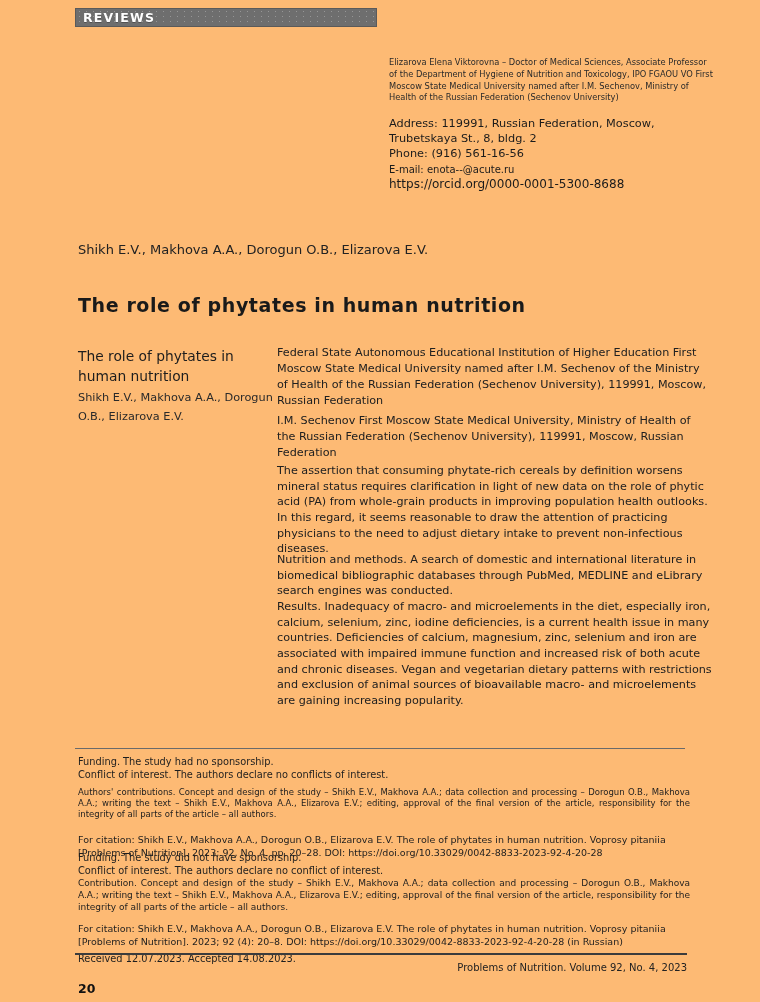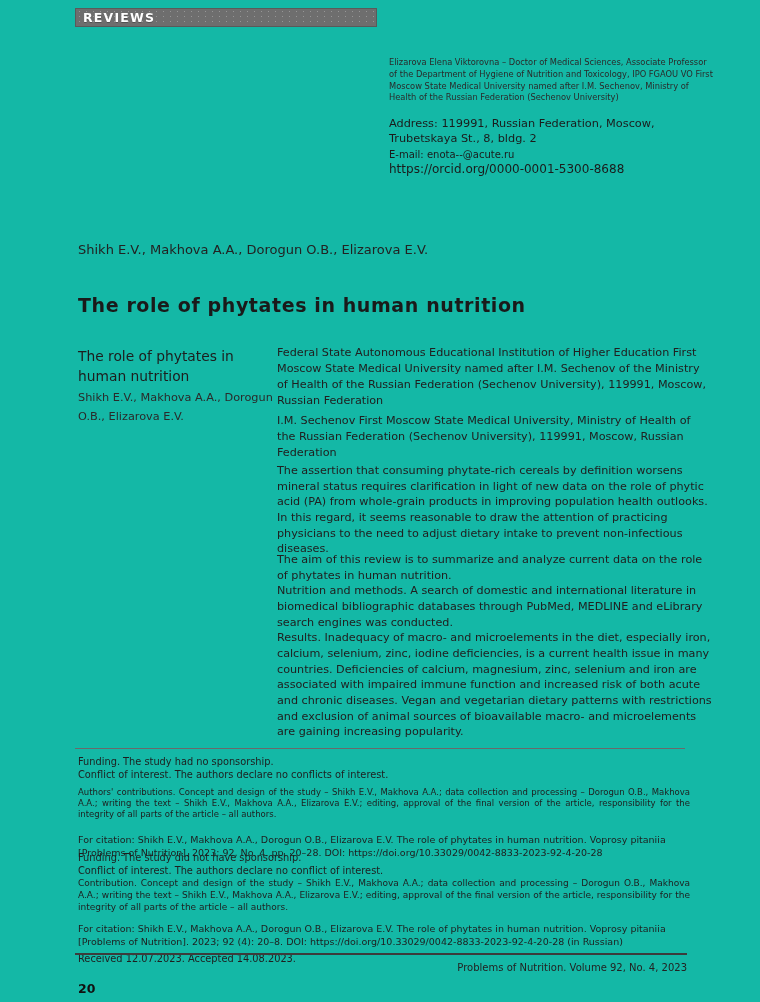--- a/index.html
+++ b/index.html
@@ -1,20 +1,20 @@
 <!DOCTYPE html>
 <html><head>
 <meta charset="utf-8">
 <style>
   html, body { margin: 0; padding: 0; background: #ffffff; }
   .page {
     position: relative;
     width: 760px;
     height: 1002px;
-    background: #14b8a6;
+    background: #fdba74;
     font-family: "DejaVu Sans", "Liberation Sans", sans-serif;
     color: #1b1b1b;
     overflow: hidden;
   }
 
   
   .banner {
     position: absolute;
     left: 75px; top: 8px;
     width: 302px; height: 19px;
@@ -104,38 +104,38 @@
 
 <div class="page">
 
   <div class="banner">
     <span>REVIEWS</span>
   </div>
 
   <div class="corr">
     <p class="corr-bio">Elizarova Elena Viktorovna – Doctor of Medical Sciences, Associate Professor of the Department of Hygiene of Nutrition and Toxicology, IPO FGAOU VO First Moscow State Medical University named after I.M. Sechenov, Ministry of Health of the Russian Federation (Sechenov University)</p>
     <p class="corr-address">Address: 119991, Russian Federation, Moscow, Trubetskaya St., 8, bldg. 2</p>
+    <p class="corr-phone">Phone: (916) 561-16-56</p>
     <p class="corr-email">E-mail: enota--@acute.ru</p>
     <p class="corr-orcid">https://orcid.org/0000-0001-5300-8688</p>
   </div>
 
   <div class="byline">Shikh E.V., Makhova A.A., Dorogun O.B., Elizarova E.V.</div>
 
   <h1 class="main-title" style="margin:0;">The role of phytates in human nutrition</h1>
 
   <div class="side-title">The role of phytates in human nutrition</div>
   <div class="side-authors">Shikh E.V., Makhova A.A., Dorogun O.B., Elizarova E.V.</div>
 
   <div class="aff1">Federal State Autonomous Educational Institution of Higher Education First Moscow State Medical University named after I.M. Sechenov of the Ministry of Health of the Russian Federation (Sechenov University), 119991, Moscow, Russian Federation</div>
   <div class="aff2">I.M. Sechenov First Moscow State Medical University, Ministry of Health of the Russian Federation (Sechenov University), 119991, Moscow, Russian Federation</div>
 
   <div class="abs1">The assertion that consuming phytate-rich cereals by definition worsens mineral status requires clarification in light of new data on the role of phytic acid (PA) from whole-grain products in improving population health outlooks. In this regard, it seems reasonable to draw the attention of practicing physicians to the need to adjust dietary intake to prevent non-infectious diseases.</div>
 
   <div class="abs2">
-    <p>The aim of this review is to summarize and analyze current data on the role of phytates in human nutrition.</p>
     <p>Nutrition and methods. A search of domestic and international literature in biomedical bibliographic databases through PubMed, MEDLINE and eLibrary search engines was conducted.</p>
     <p>Results. Inadequacy of macro- and microelements in the diet, especially iron, calcium, selenium, zinc, iodine deficiencies, is a current health issue in many countries. Deficiencies of calcium, magnesium, zinc, selenium and iron are associated with impaired immune function and increased risk of both acute and chronic diseases. Vegan and vegetarian dietary patterns with restrictions and exclusion of animal sources of bioavailable macro- and microelements are gaining increasing popularity.</p>
   </div>
 
   <div class="rule-thin"></div>
 
   <div class="notes-en">
     <p class="note-line">Funding. The study had no sponsorship.</p>
     <p class="note-line">Conflict of interest. The authors declare no conflicts of interest.</p>
     <p class="note-contrib">Authors' contributions. Concept and design of the study – Shikh E.V., Makhova A.A.; data collection and processing – Dorogun O.B., Makhova A.A.; writing the text – Shikh E.V., Makhova A.A., Elizarova E.V.; editing, approval of the final version of the article, responsibility for the integrity of all parts of the article – all authors.</p>

